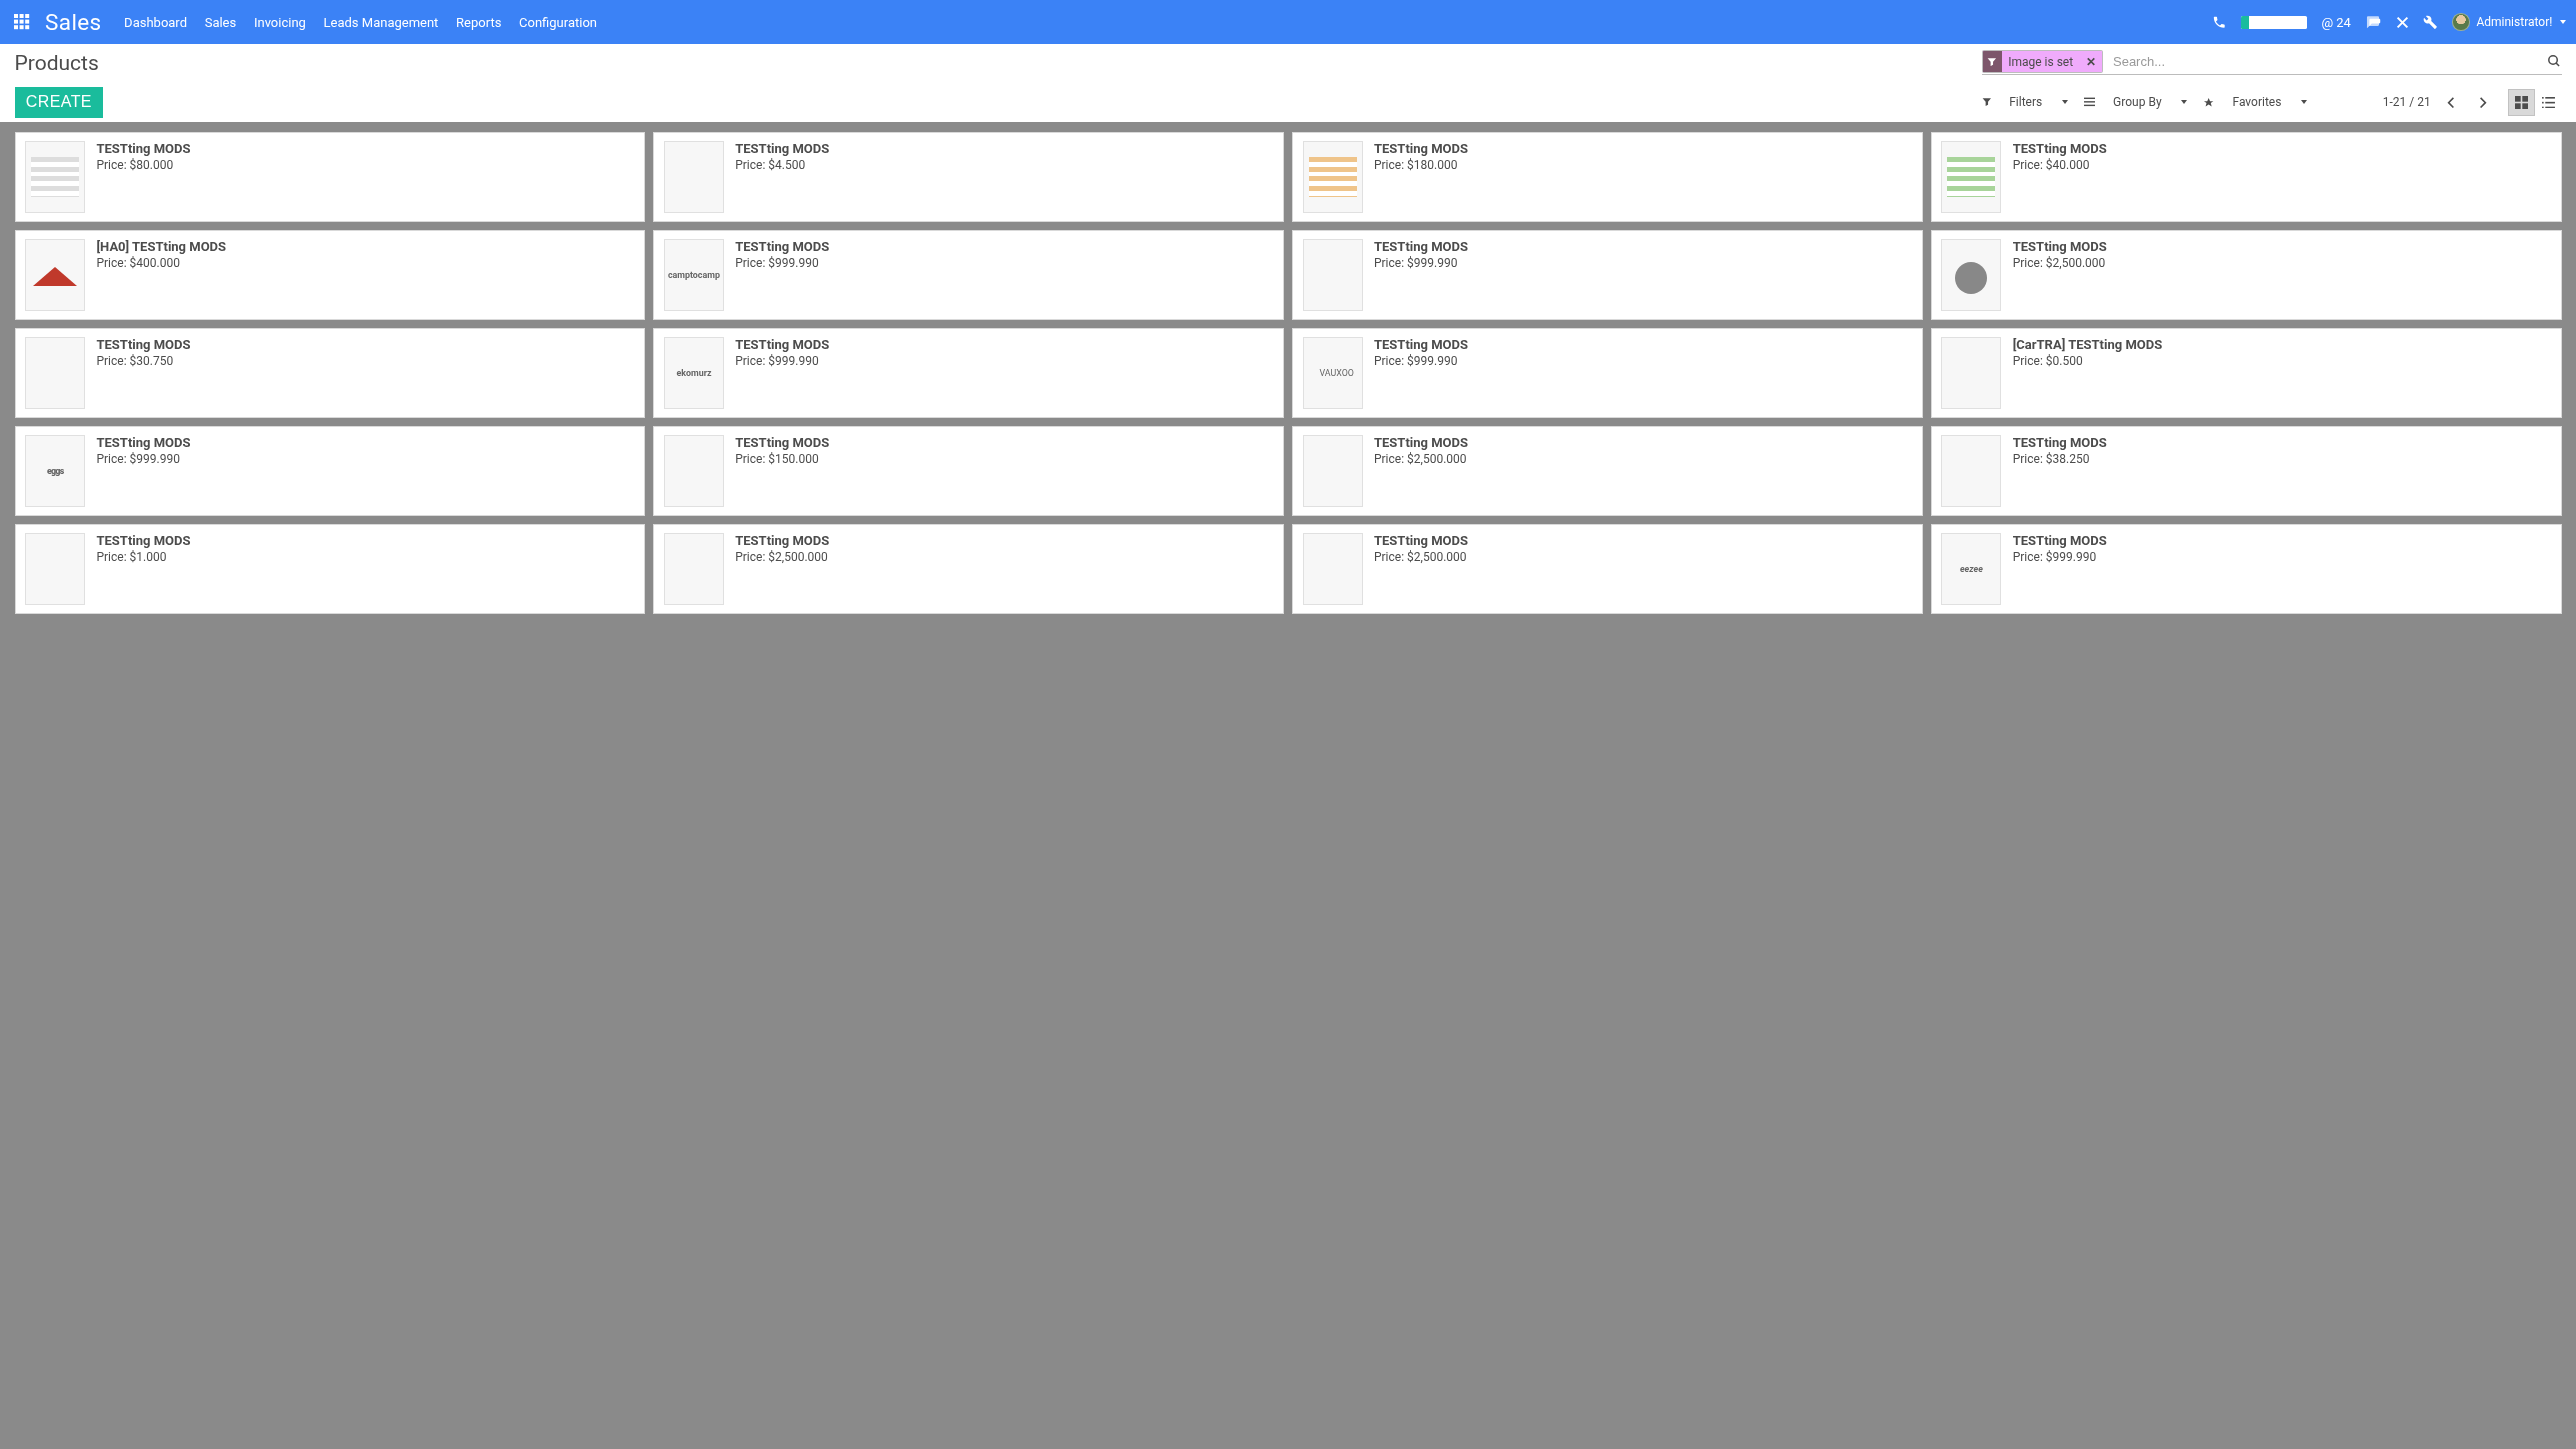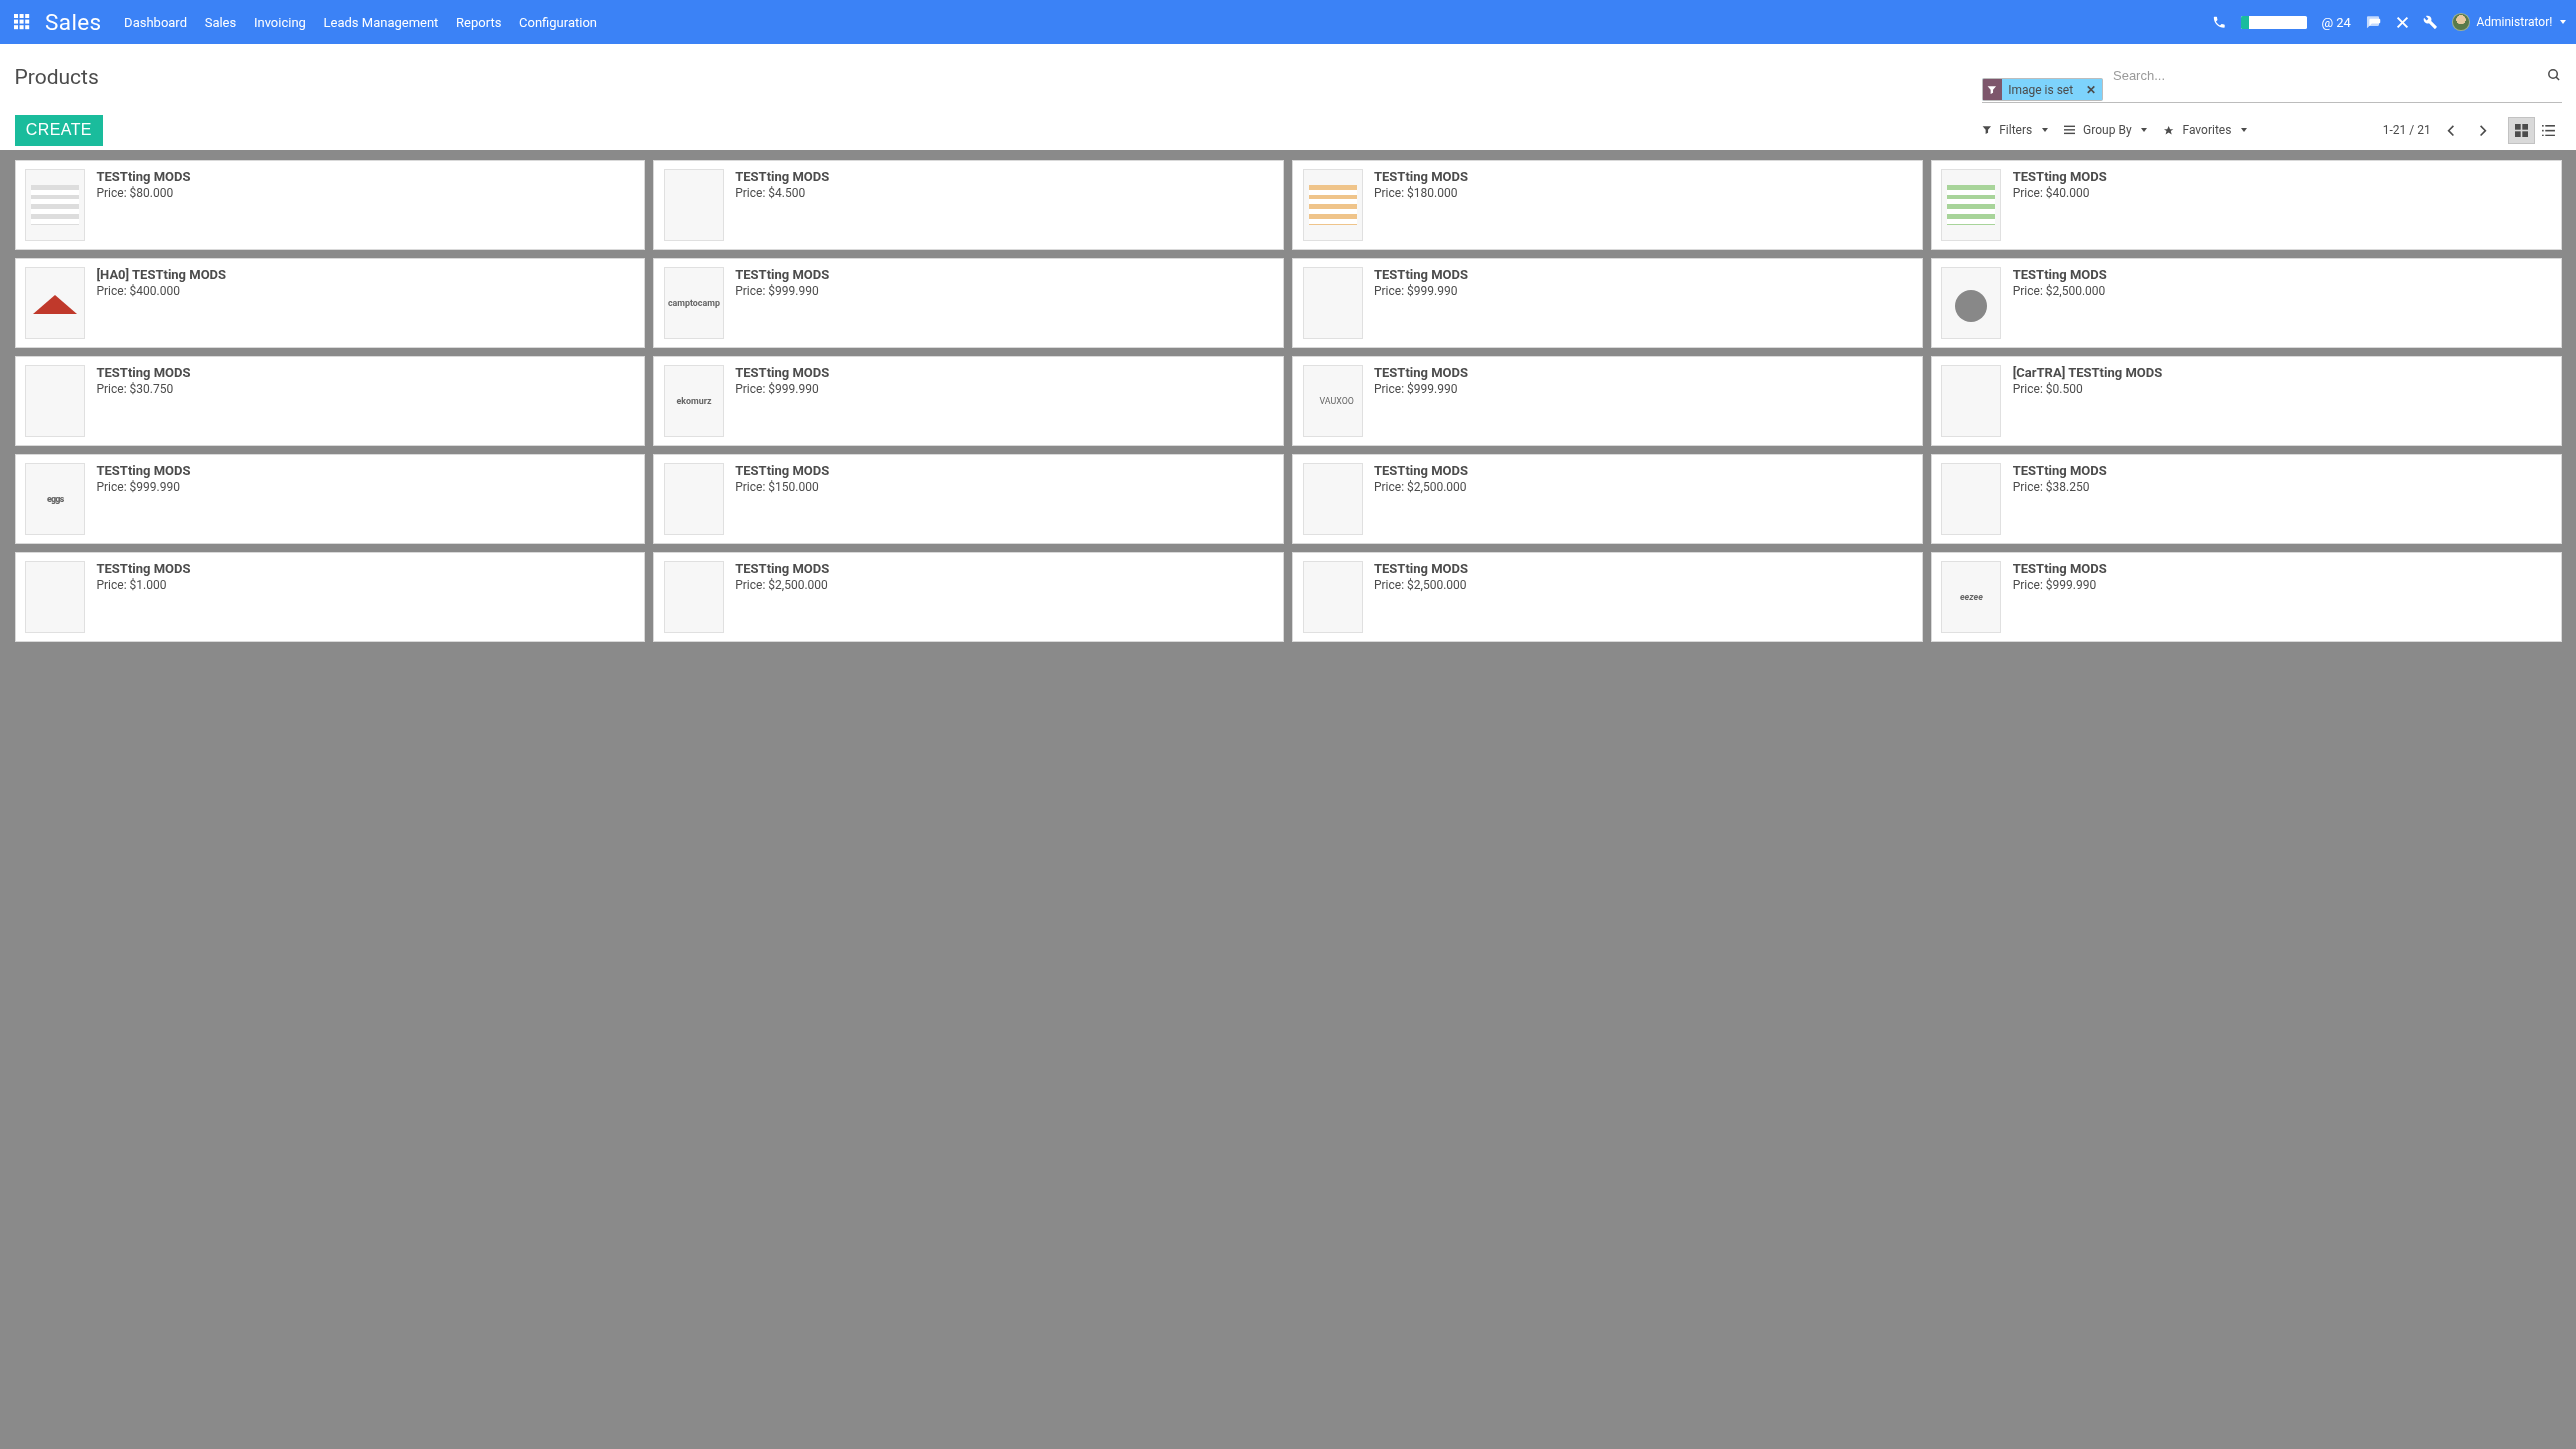--- a/index.html
+++ b/index.html
@@ -49,27 +49,26 @@
   .breadcrumb { font-size: 21px; color: #4c4c4c; flex: 0 0 auto; }
   .search-area {
     margin-left: auto;
     width: 580px;
     display: flex; align-items: center;
     border-bottom: 0.8px solid #bcbcbc;
     padding-bottom: 1.6px;
   }
   .facet {
     display: inline-flex; align-items: center;
-    background: #7dd3fc;
+    background: #f0abfc;
     border: 0.8px solid #bdbdbd;
     border-radius: 1.6px;
     overflow: hidden;
     margin-right: 4.8px;
     height: 22.5px;
-    margin-top: 28px;
   }
   .facet .facet-icon {
     background: #7d566b; color: #fff; width: 19.3px; height: 100%;
     display: flex; align-items: center; justify-content: center;
   }
   .facet .facet-label { padding: 0 6.4px; color: #4c4c4c; font-size: 12px; }
   .facet .facet-remove { padding: 0 6.4px; color: #4c4c4c; cursor: pointer; font-weight: bold; }
   .search-input {
     flex: 1; border: none; outline: none; font-size: 13px; color: #4c4c4c; padding: 3.2px 4.8px;
     background: transparent;
@@ -80,21 +79,21 @@
   .cp-row2 { display: flex; align-items: center; margin-top: 11.3px; }
   .btn-create {
     background: #1abc9c; color: #fff; border: none; padding: 6.4px 11.3px;
     font-size: 16px; letter-spacing: 0.4px; cursor: pointer;
   }
   .search-options {
     margin-left: auto;
     display: flex; align-items: center; gap: 16px;
     width: 580px;
   }
-  .search-options .opt { color: #4c4c4c; display: inline-flex; align-items: center; gap: 8px; cursor: pointer; font-size: 12px; }
+  .search-options .opt { color: #4c4c4c; display: inline-flex; align-items: center; gap: 18px; cursor: pointer; font-size: 12px; }
   .pager-area { margin-left: auto; display: flex; align-items: center; gap: 8px; }
   .pager-text { color: #4c4c4c; font-size: 12px; }
   .pager-btn {
     width: 24px; height: 24px; display: flex; align-items: center; justify-content: center;
     cursor: pointer; color: #4c4c4c;
   }
   .view-switch { display: flex; gap: 0; margin-left: 4.8px; }
   .view-btn {
     width: 27px; height: 27px; display: flex; align-items: center; justify-content: center;
     cursor: pointer; color: #4c4c4c;

